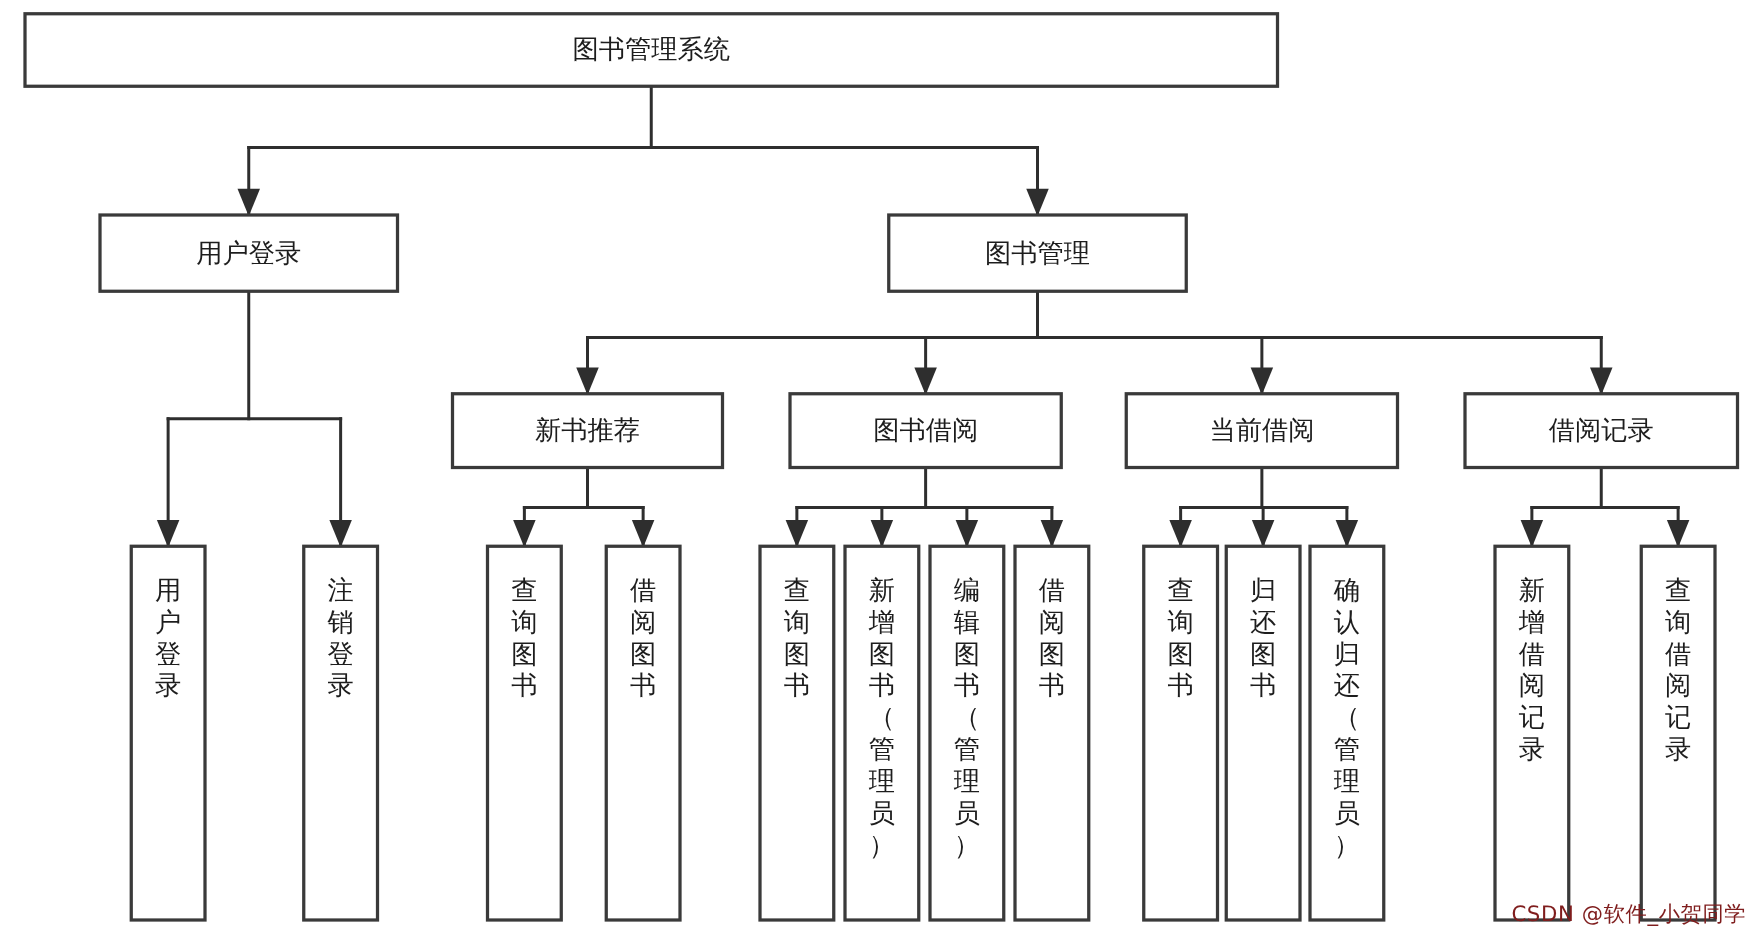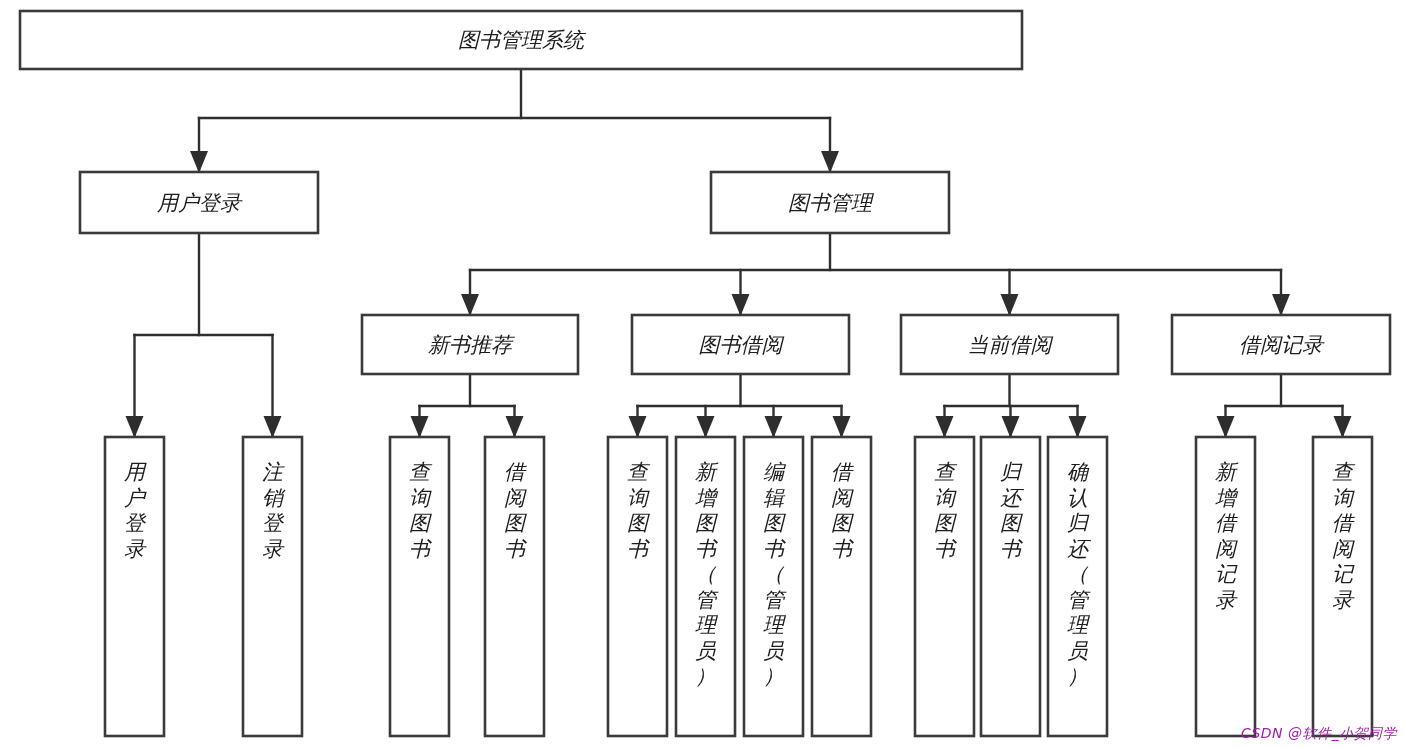--- a/index.html
+++ b/index.html
@@ -12,21 +12,20 @@
     width: 1405px;
     height: 747px;
     font-family: "DejaVu Sans", "Liberation Sans", sans-serif;
     overflow: hidden;
     position: relative;
   }
   #diagram-root {
     position: relative;
     width: 1405px;
     height: 747px;
-    font-style: italic;
   }
   svg.diagram-canvas {
     position: absolute;
     top: 0;
     left: 0;
     width: 1405px;
     height: 747px;
     display: block;
   }
   .node-box {
@@ -55,22 +54,22 @@
     fill: #1d1d1d;
     font-family: "DejaVu Sans", "Liberation Sans", sans-serif;
     font-size: 21px;
     text-anchor: middle;
   }
   .watermark-text {
     position: absolute;
     right: 8px;
     bottom: 4px;
     font-family: "DejaVu Sans", "Liberation Sans", sans-serif;
-    font-size: 14px;
-    color: #a21caf;
+    font-size: 17px;
+    color: #7f1d1d;
     white-space: nowrap;
     letter-spacing: 0.5px;
     user-select: none;
   }
 </style>
 </head>
 <body>
 
 <div id="diagram-root">
 

